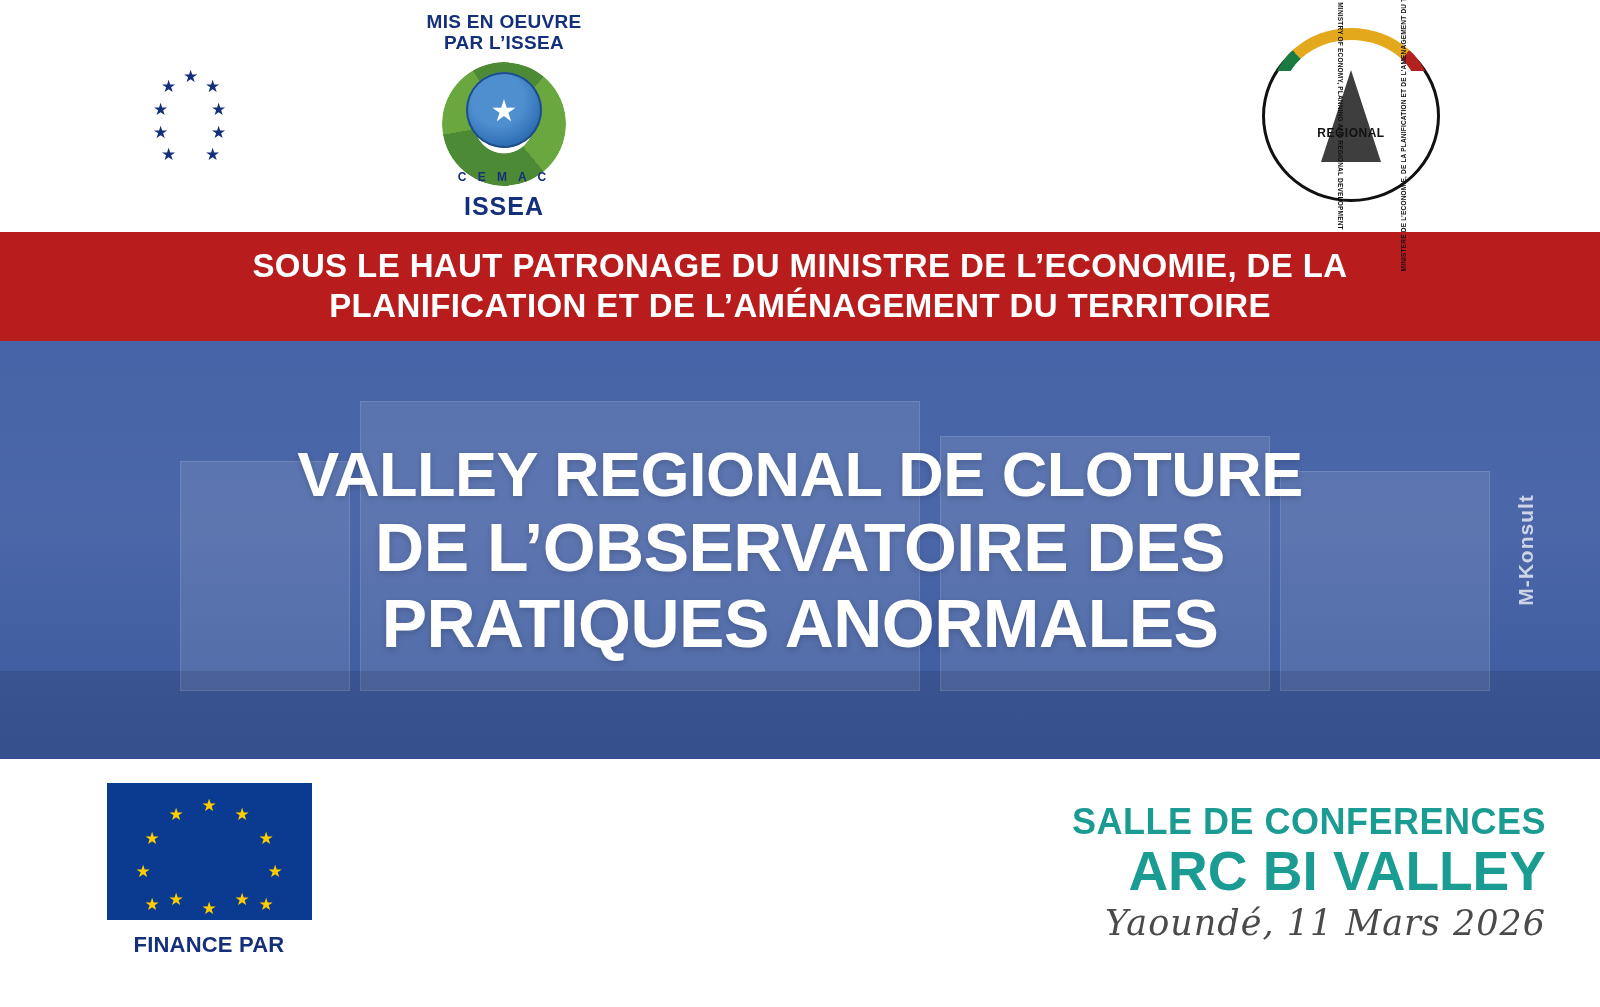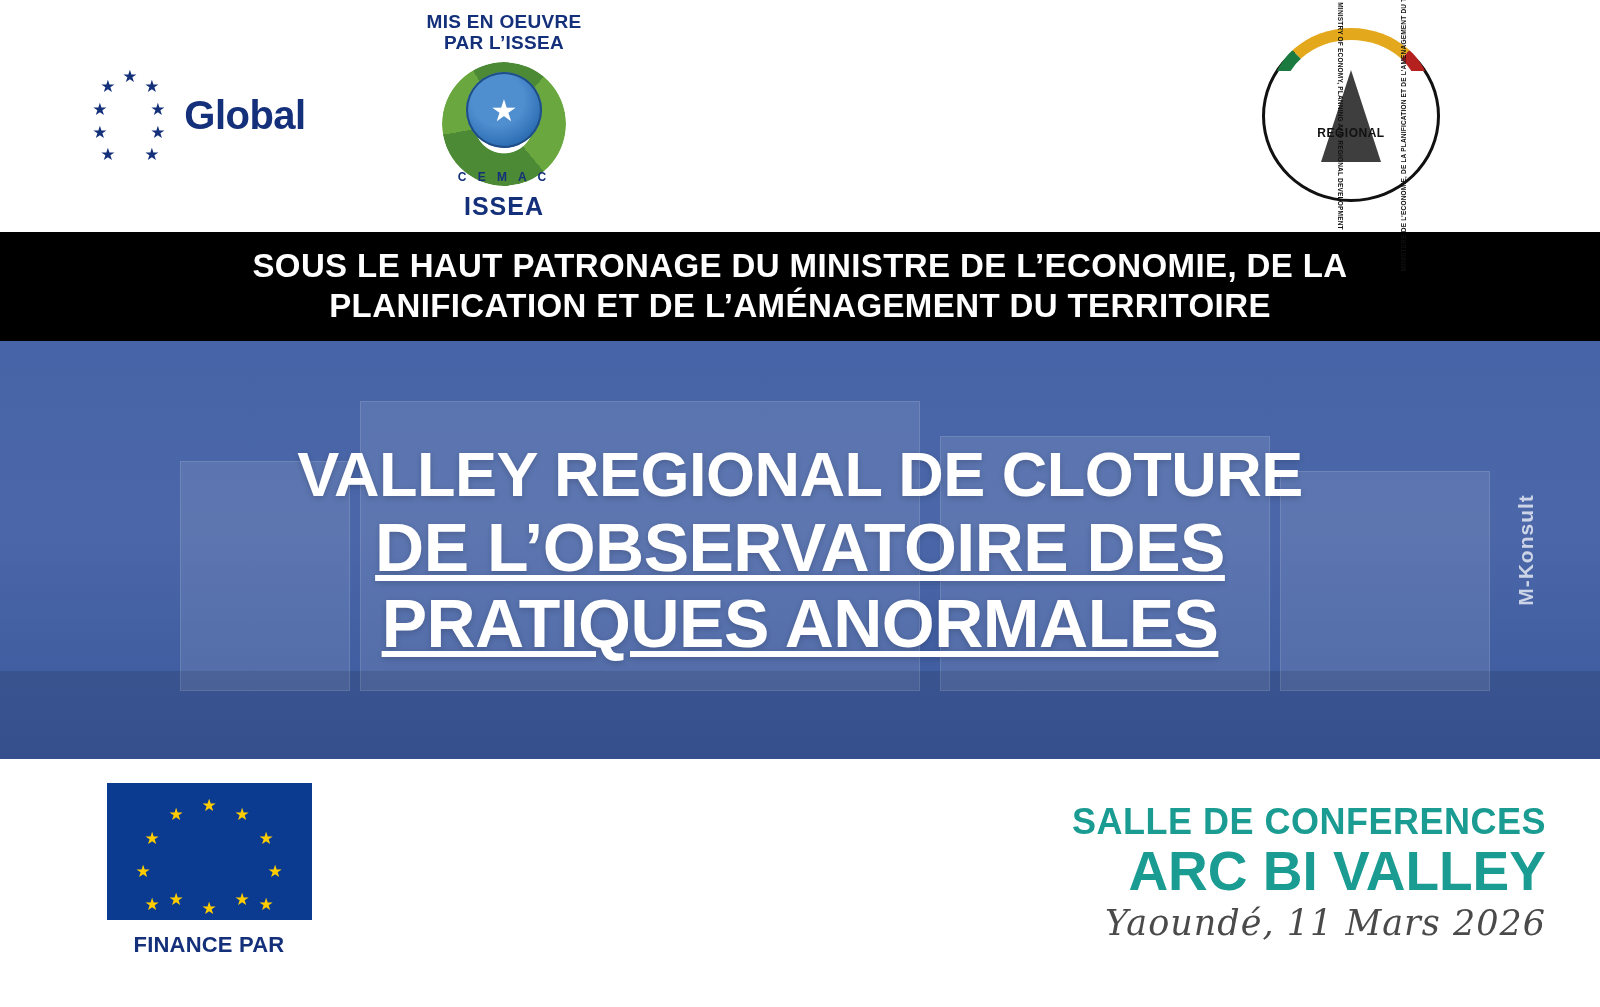--- a/index.html
+++ b/index.html
@@ -129,21 +129,21 @@
   }
   .mrt {
     position:absolute; font-size:6.5px; font-weight:bold; color:#111;
     white-space:nowrap; letter-spacing:0.2px;
   }
   .mrt-l { left:-16px; top:50%; transform:translateY(-50%) rotate(-90deg); transform-origin:center; }
   .mrt-r { right:-16px; top:50%; transform:translateY(-50%) rotate(90deg); transform-origin:center; }
 
   
   .patronage {
-    background:#000000;
+    background:#b91c1c;
     color:#ffffff;
     text-align:center;
     font-weight:bold;
     font-size:33px;
     line-height:1.2;
     letter-spacing:0.4px;
     padding:14px 40px 16px;
   }
 
   
@@ -170,21 +170,21 @@
   }
   .hero-title {
     color:#ffffff;
     font-weight:bold;
     font-size:63px;
     line-height:1.12;
     text-align:center;
     letter-spacing:-0.5px;
     text-shadow:0 2px 6px rgba(0,0,0,0.18);
   }
-  .hero-title .l2, .hero-title .l3 { font-size:68px;text-decoration:underline; }
+  .hero-title .l2, .hero-title .l3 { font-size:68px; }
   .credit {
     position:absolute; right:18px; top:50%; transform:translateY(-50%) rotate(-90deg);
     transform-origin:center;
     color:rgba(255,255,255,0.72);
     font-size:21px; font-weight:bold; letter-spacing:1px;
     z-index:3;
   }
 
   
   .footer {
@@ -226,21 +226,20 @@
         <span style="left:8px;top:10px;">★</span>
         <span style="left:52px;top:10px;">★</span>
         <span style="left:0px;top:33px;">★</span>
         <span style="left:58px;top:33px;">★</span>
         <span style="left:0px;top:56px;">★</span>
         <span style="left:58px;top:56px;">★</span>
         <span style="left:8px;top:78px;">★</span>
         <span style="left:52px;top:78px;">★</span>
       </div>
       <div class="gg-text">
-        <div>Global</div>
       </div>
     </div>
   </div>
 
   <div class="logo-cell cell-issea">
     <div class="issea-top">
       <div>MIS EN OEUVRE</div>
       <div>PAR L’ISSEA</div>
     </div>
     <div class="cemac-logo">

